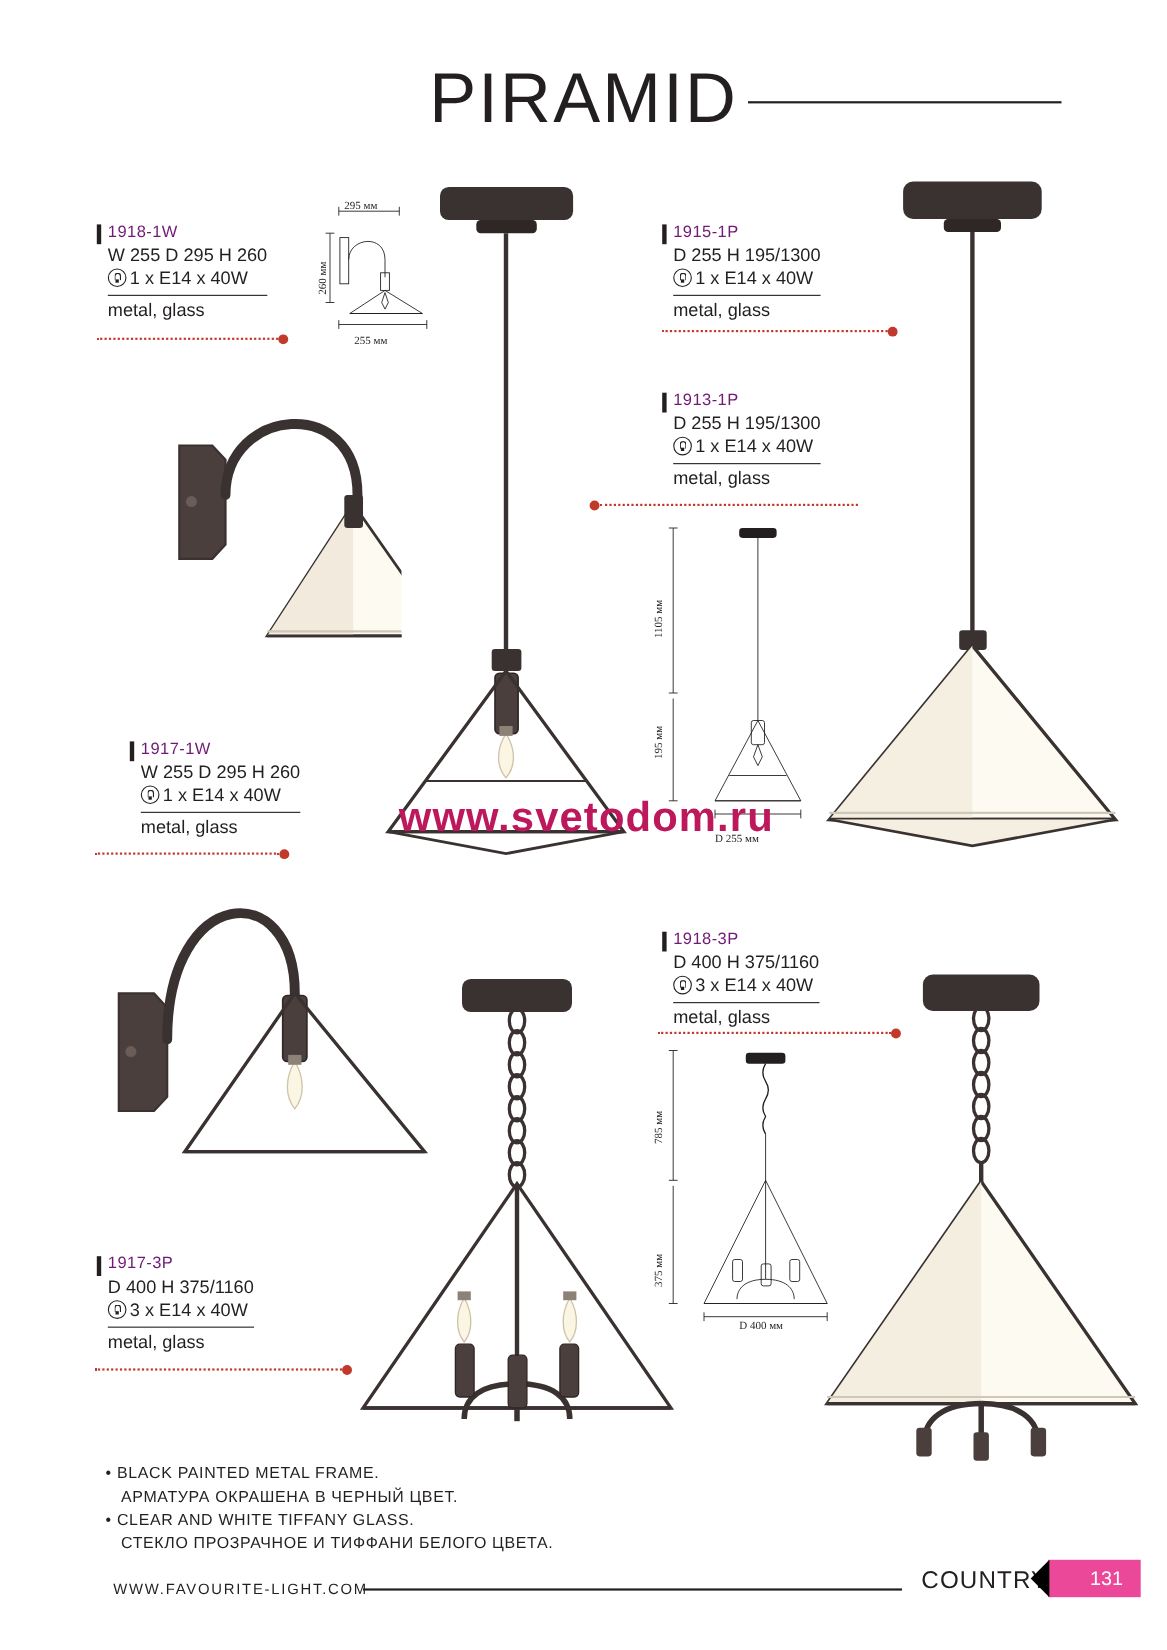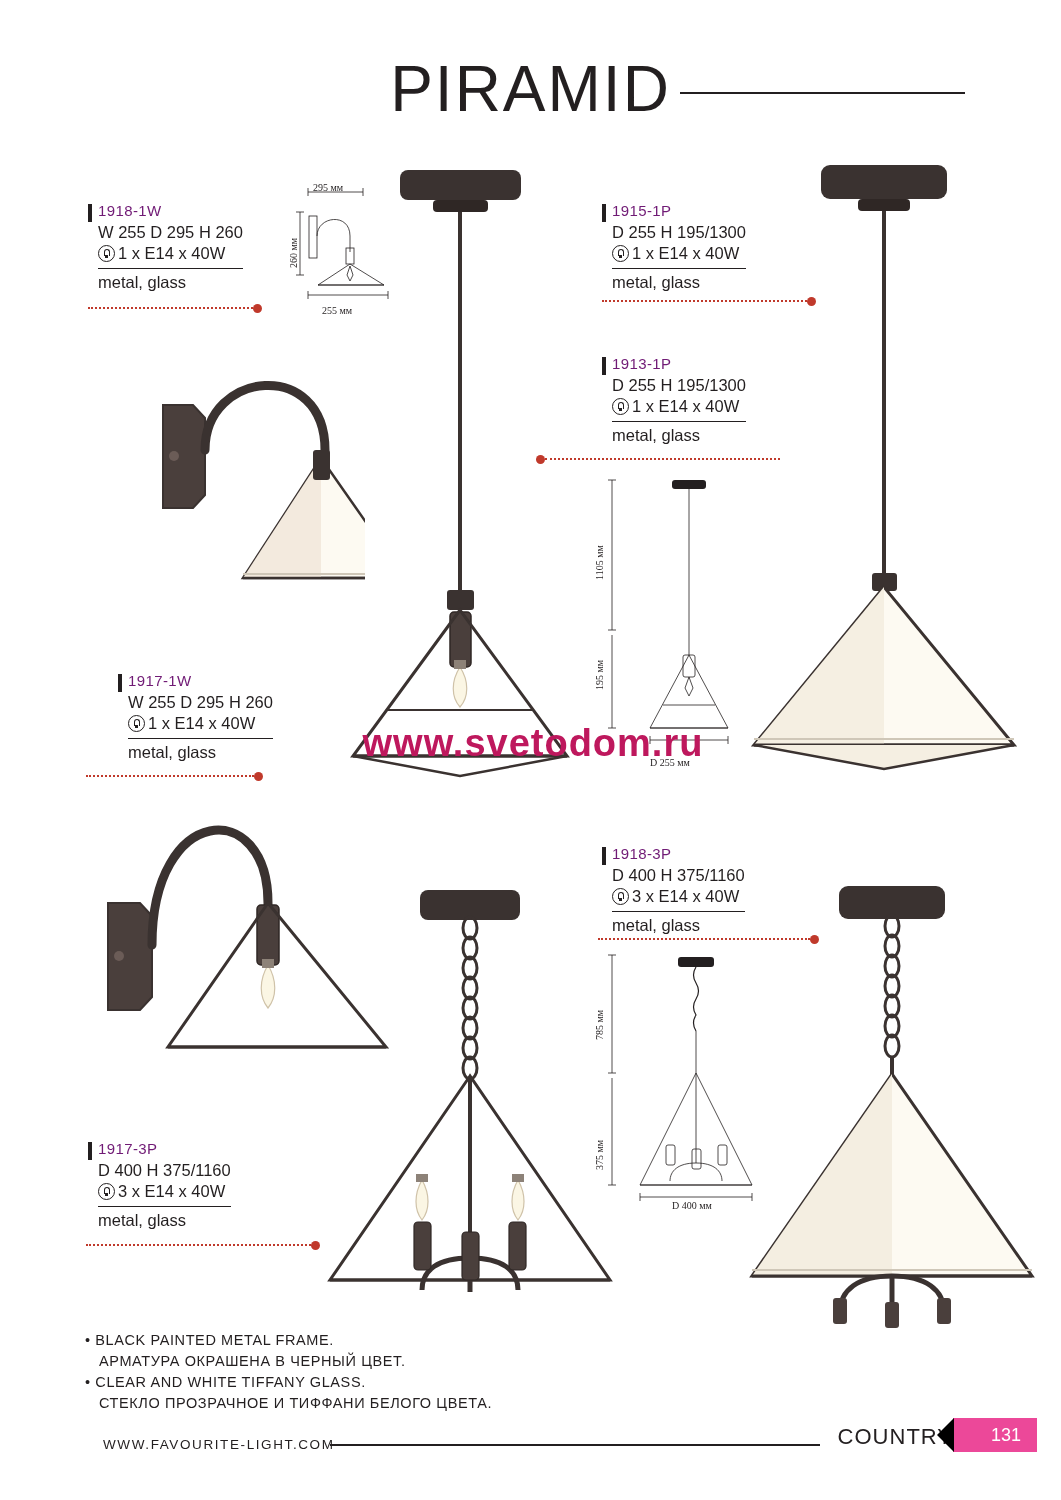--- a/index.html
+++ b/index.html
@@ -61,21 +61,21 @@
     position:absolute;left:213px;top:722px;width:640px;text-align:center;
     font-size:38px;font-weight:bold;color:#be185d;letter-spacing:1px;
     font-family:"Liberation Sans", sans-serif;
   }
 
   
   .footer-note{
     position:absolute;left:85px;top:1330px;font-size:14.5px;line-height:21px;
     letter-spacing:.6px;color:#231f20;
   }
-  .footer-note .b{display:block;}
+  .footer-note .b{display:block;margin-left:11px;}
   .site{
     position:absolute;left:85px;top:1437px;font-size:13.5px;letter-spacing:1.6px;
     font-weight:normal;color:#231f20;margin-left:18px;
   }
   .footer-rule{
     position:absolute;left:330px;top:1444px;width:490px;height:1.5px;background:#231f20;
   }
   .country{
     position:absolute;right:108px;top:1424px;font-size:22px;letter-spacing:1px;color:#231f20;
   }

